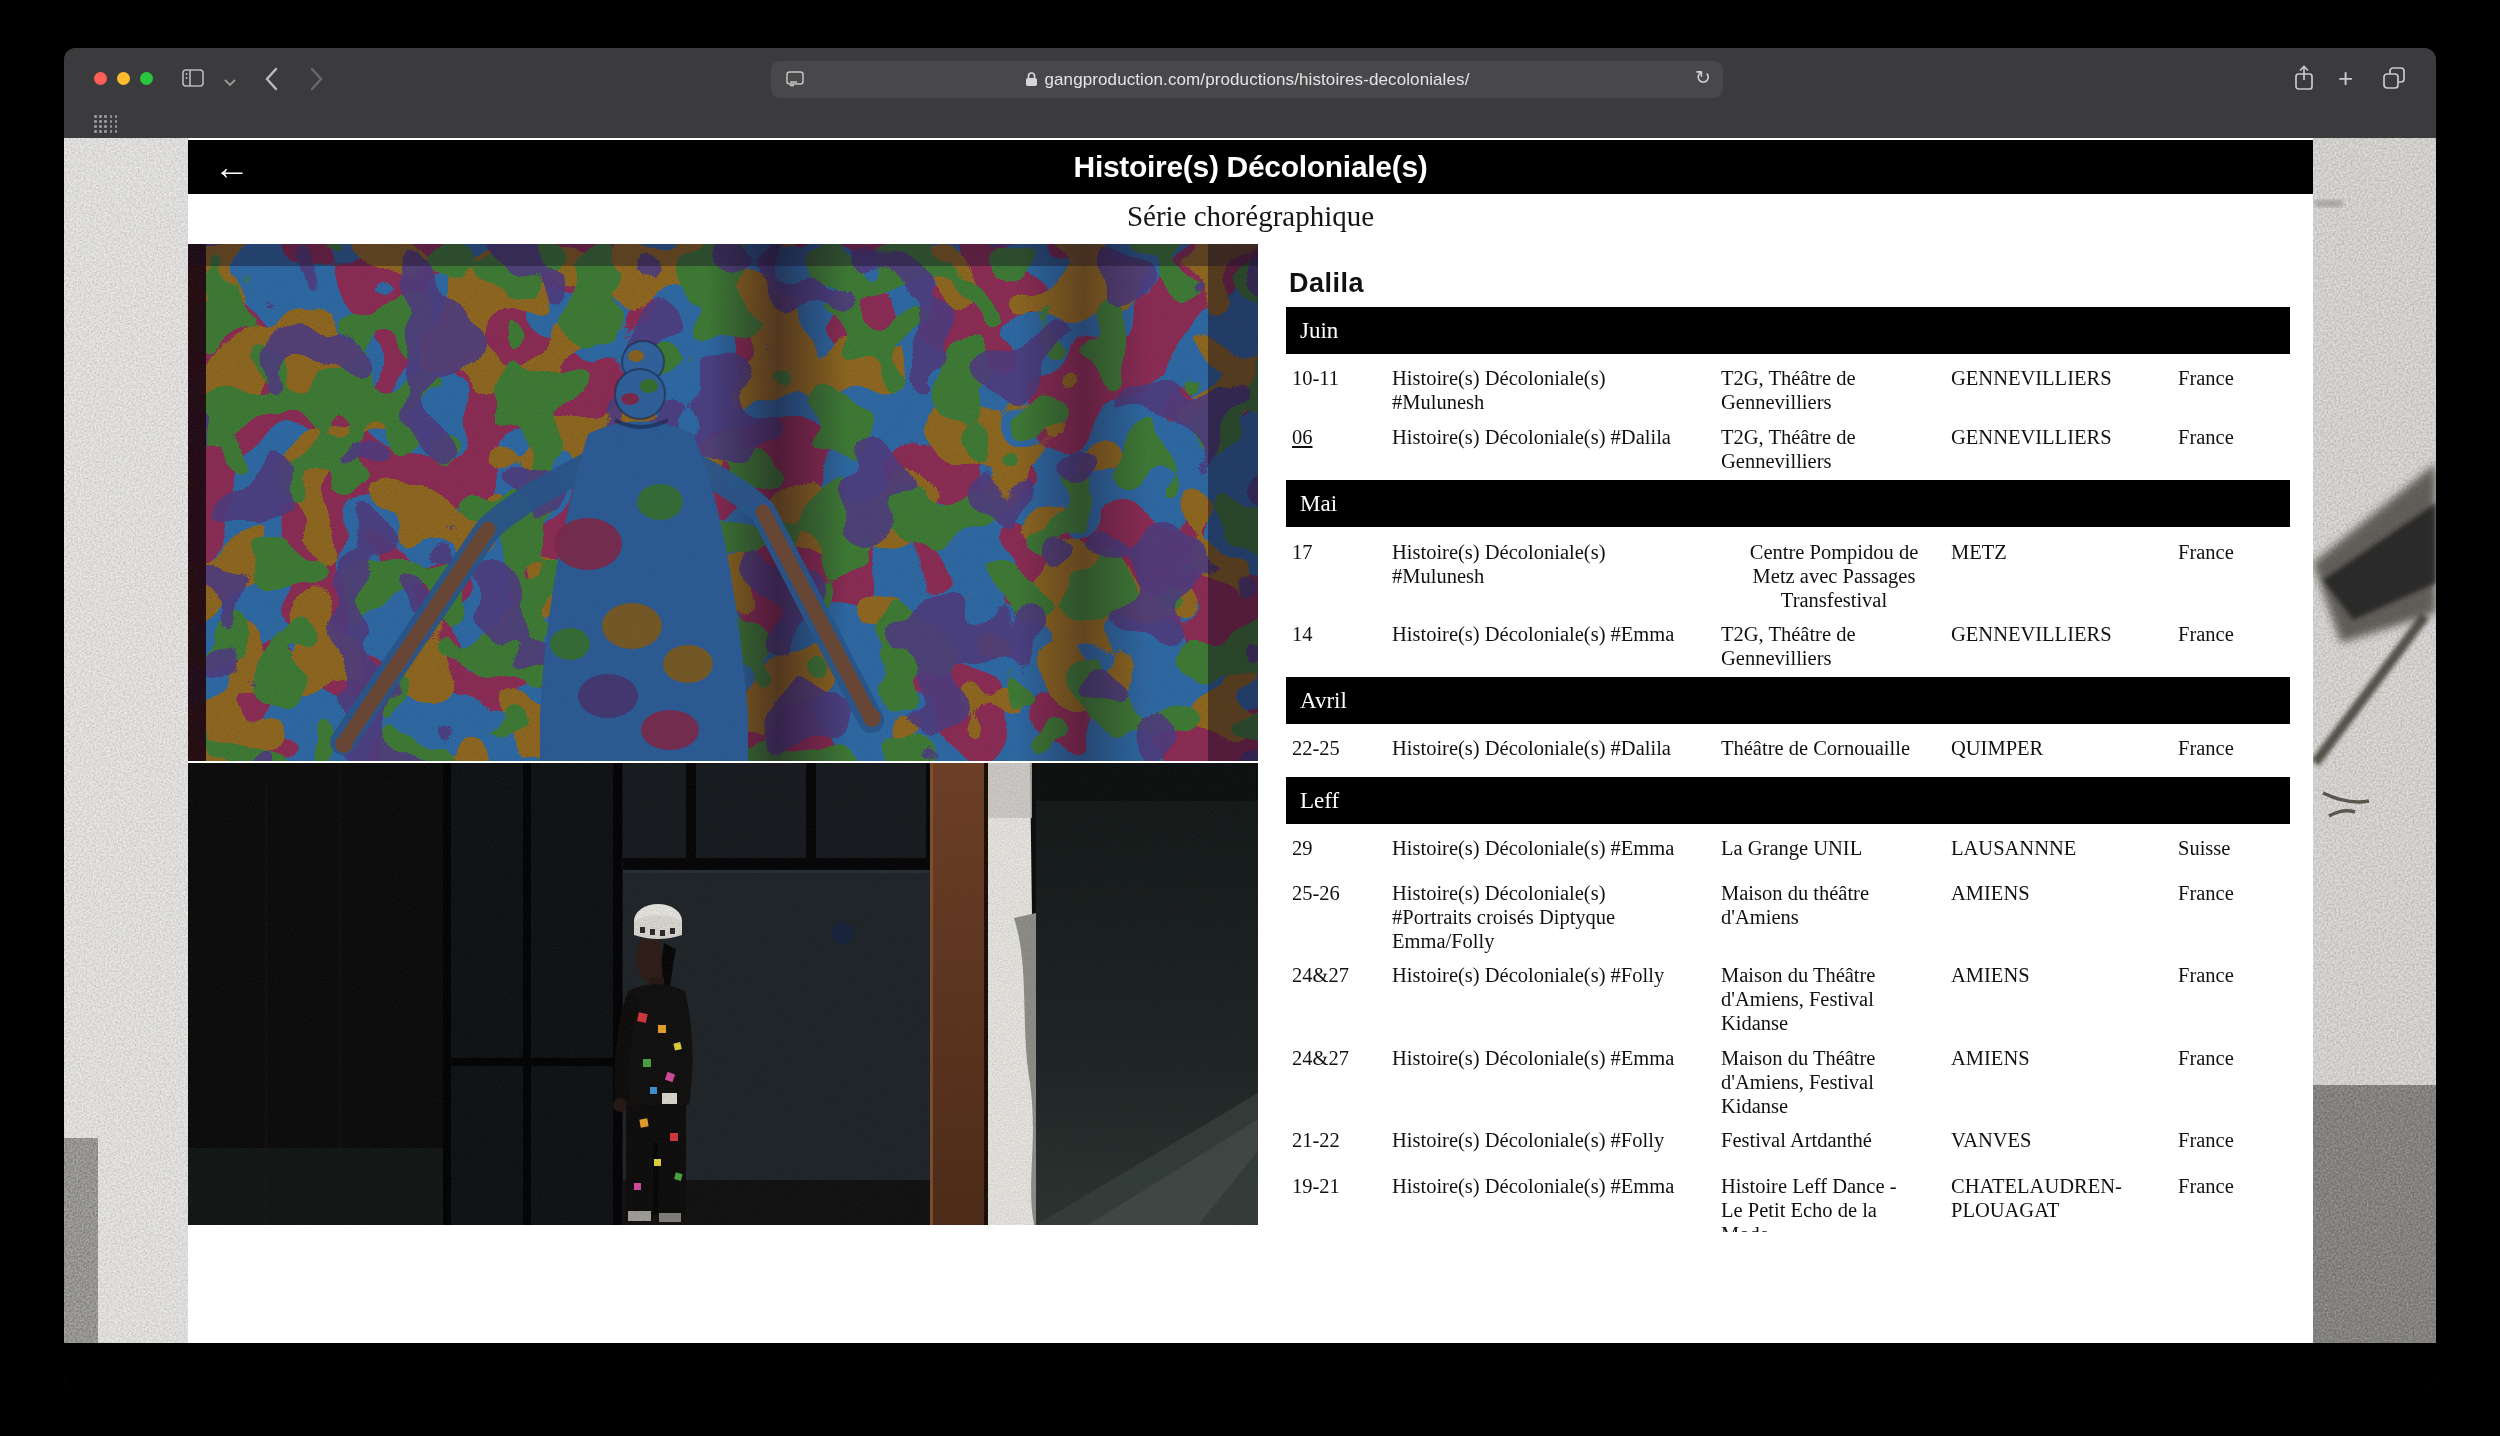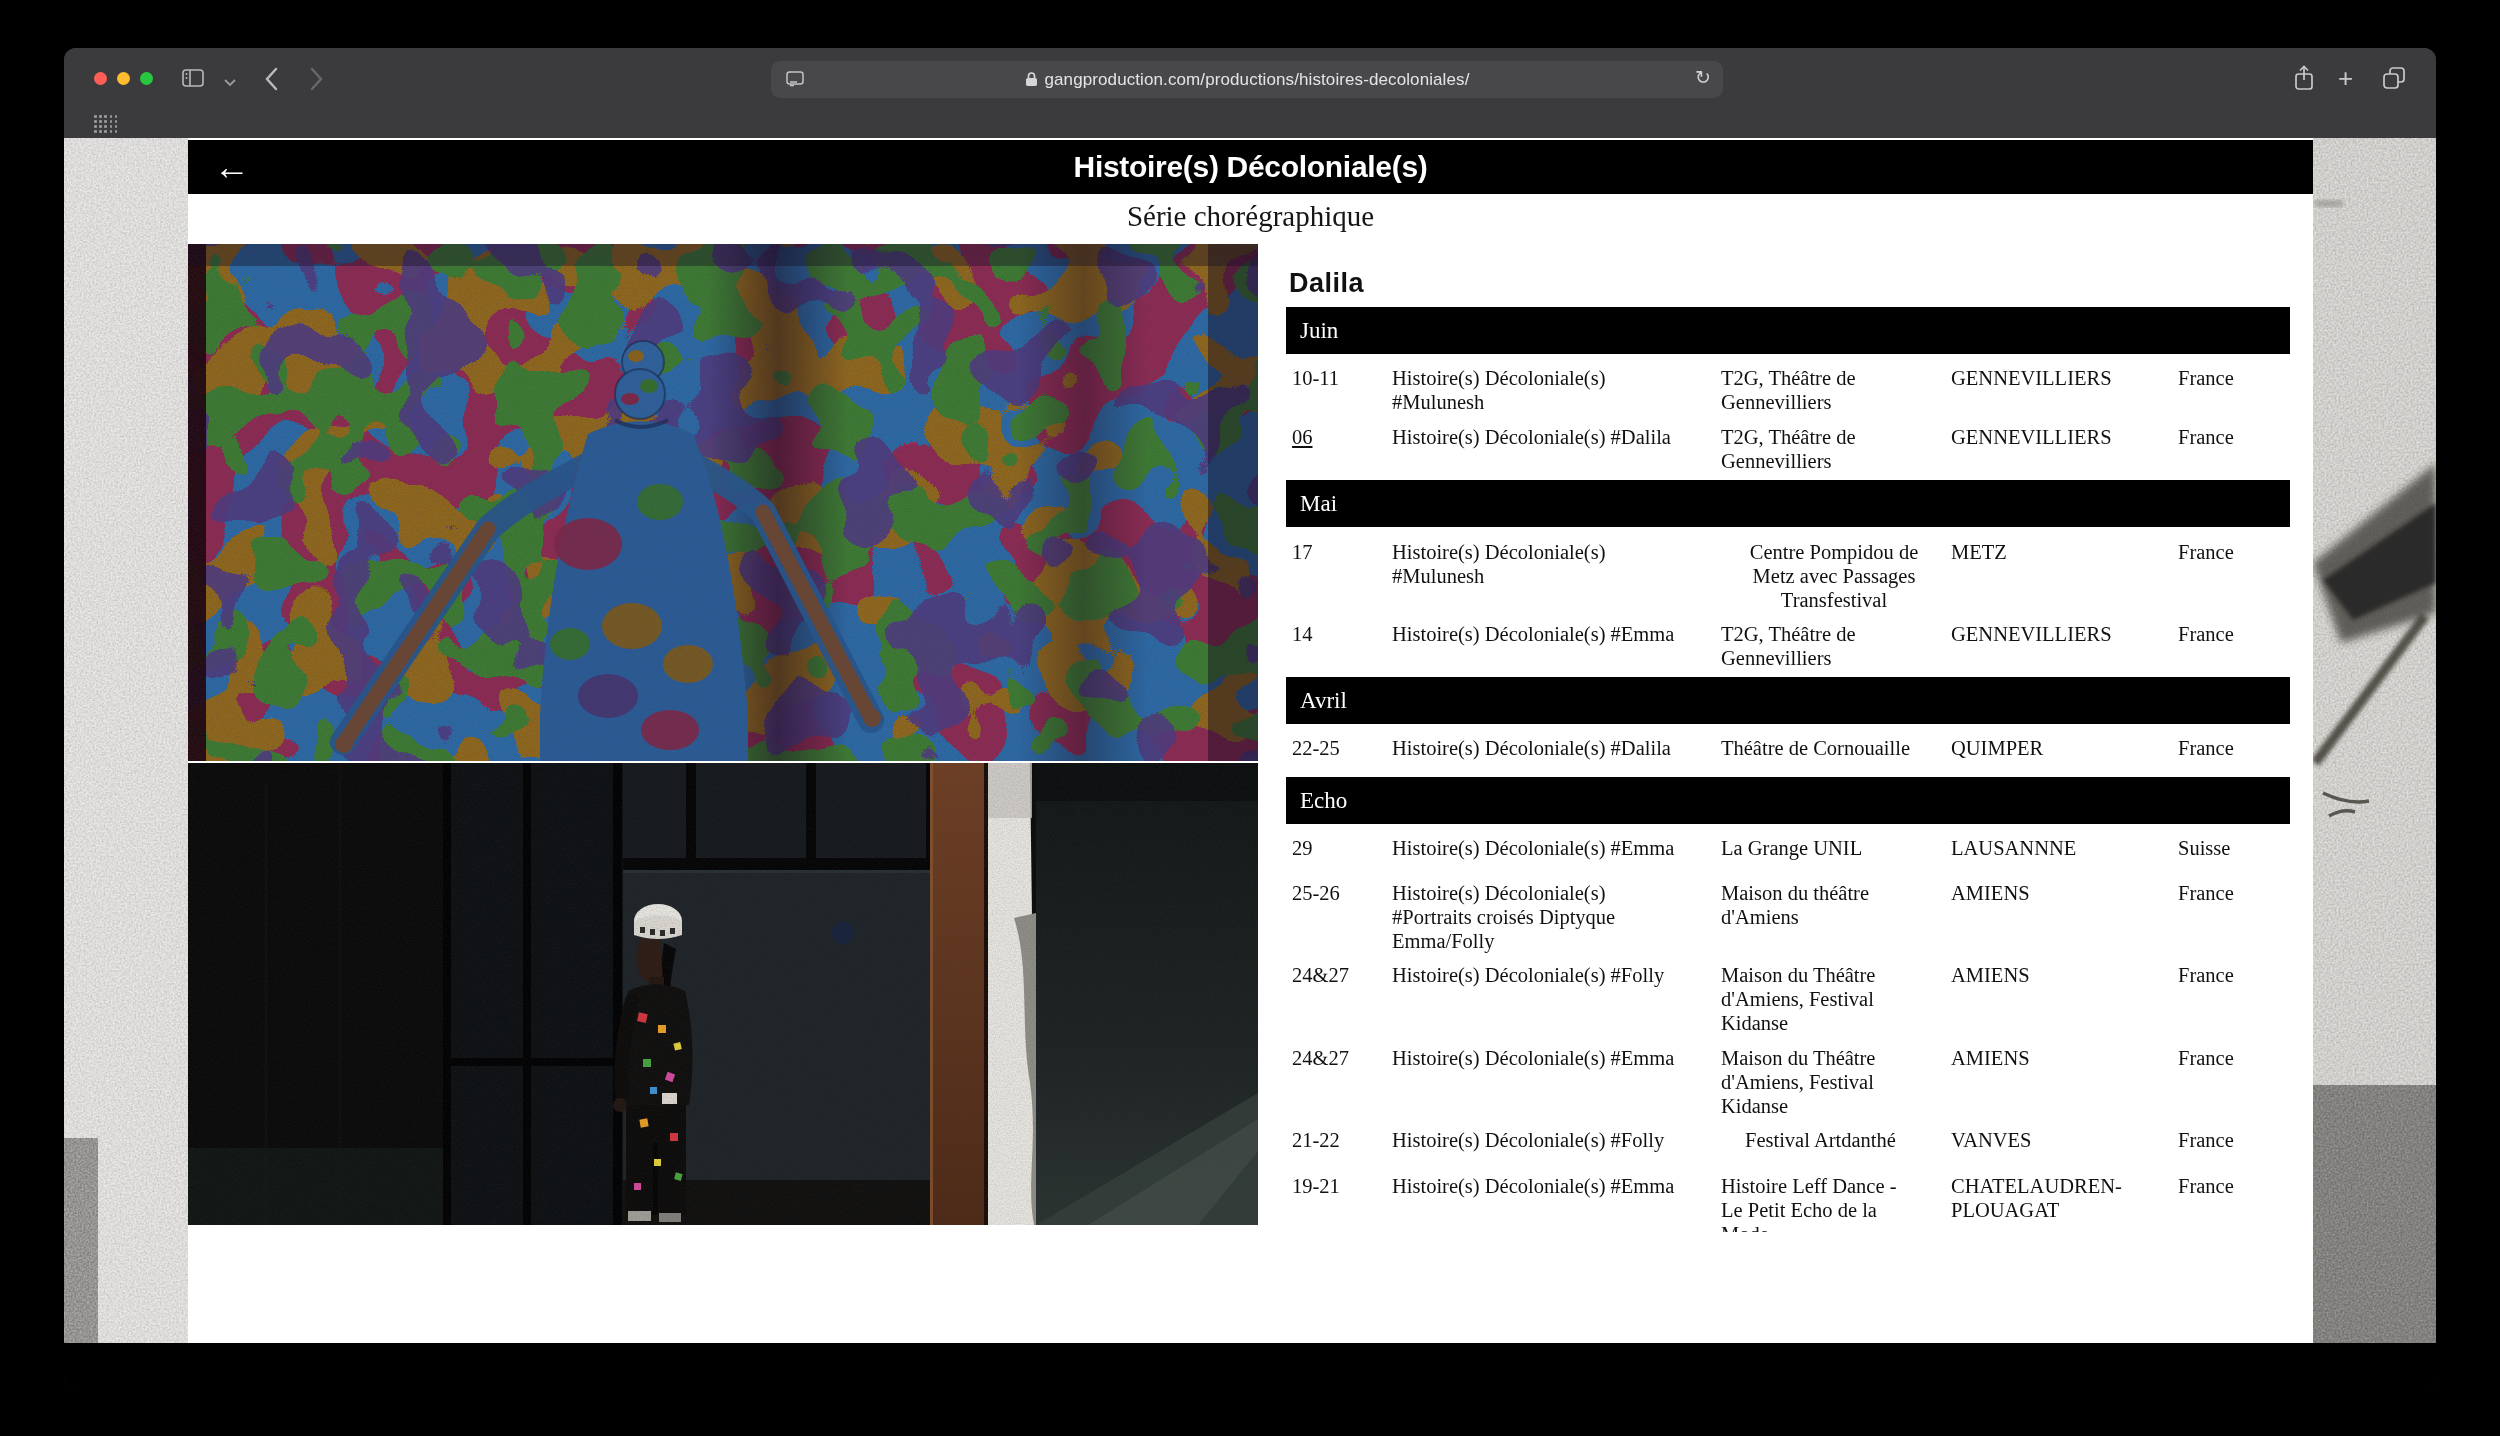--- a/index.html
+++ b/index.html
@@ -402,21 +402,21 @@
                 <div class="acell" style="left: 892px; width: 110px;">France</div>
               </div>
               <div class="mbar" style="top: 417px;"><span>Avril</span></div>
               <div class="arow" style="top: 476px;">
                 <div class="acell" style="left: 6px; width: 95px;">22-25</div>
                 <div class="acell" style="left: 106px; width: 330px;">Histoire(s) Décoloniale(s) #Dalila</div>
                 <div class="acell" style="left: 435px; width: 226px;">Théâtre de Cornouaille</div>
                 <div class="acell" style="left: 665px; width: 224px;">QUIMPER</div>
                 <div class="acell" style="left: 892px; width: 110px;">France</div>
               </div>
-              <div class="mbar" style="top: 517px;"><span>Echo</span></div>
+              <div class="mbar" style="top: 517px;"><span>Leff</span></div>
               <div class="arow" style="top: 576px;">
                 <div class="acell" style="left: 6px; width: 95px;">29</div>
                 <div class="acell" style="left: 106px; width: 330px;">Histoire(s) Décoloniale(s) #Emma</div>
                 <div class="acell" style="left: 435px; width: 226px;">La Grange UNIL</div>
                 <div class="acell" style="left: 665px; width: 224px;">LAUSANNNE</div>
                 <div class="acell" style="left: 892px; width: 110px;">Suisse</div>
               </div>
               <div class="arow" style="top: 621px;">
                 <div class="acell" style="left: 6px; width: 95px;">25-26</div>
                 <div class="acell" style="left: 106px; width: 330px;">Histoire(s) Décoloniale(s)
@@ -441,21 +441,21 @@
                 <div class="acell" style="left: 106px; width: 330px;">Histoire(s) Décoloniale(s) #Emma</div>
                 <div class="acell" style="left: 435px; width: 226px;">Maison du Théâtre
 d'Amiens, Festival
 Kidanse</div>
                 <div class="acell" style="left: 665px; width: 224px;">AMIENS</div>
                 <div class="acell" style="left: 892px; width: 110px;">France</div>
               </div>
               <div class="arow" style="top: 868px;">
                 <div class="acell" style="left: 6px; width: 95px;">21-22</div>
                 <div class="acell" style="left: 106px; width: 330px;">Histoire(s) Décoloniale(s) #Folly</div>
-                <div class="acell" style="left: 435px; width: 226px; margin-left: 24px;">Festival Artdanthé</div>
+                <div class="acell" style="left: 435px; width: 226px;">Festival Artdanthé</div>
                 <div class="acell" style="left: 665px; width: 224px;">VANVES</div>
                 <div class="acell" style="left: 892px; width: 110px;">France</div>
               </div>
               <div class="arow" style="top: 914px;">
                 <div class="acell" style="left: 6px; width: 95px;">19-21</div>
                 <div class="acell" style="left: 106px; width: 330px;">Histoire(s) Décoloniale(s) #Emma</div>
                 <div class="acell" style="left: 435px; width: 226px;">Histoire Leff Dance -
 Le Petit Echo de la
 Mode</div>
                 <div class="acell" style="left: 665px; width: 224px;">CHATELAUDREN-

